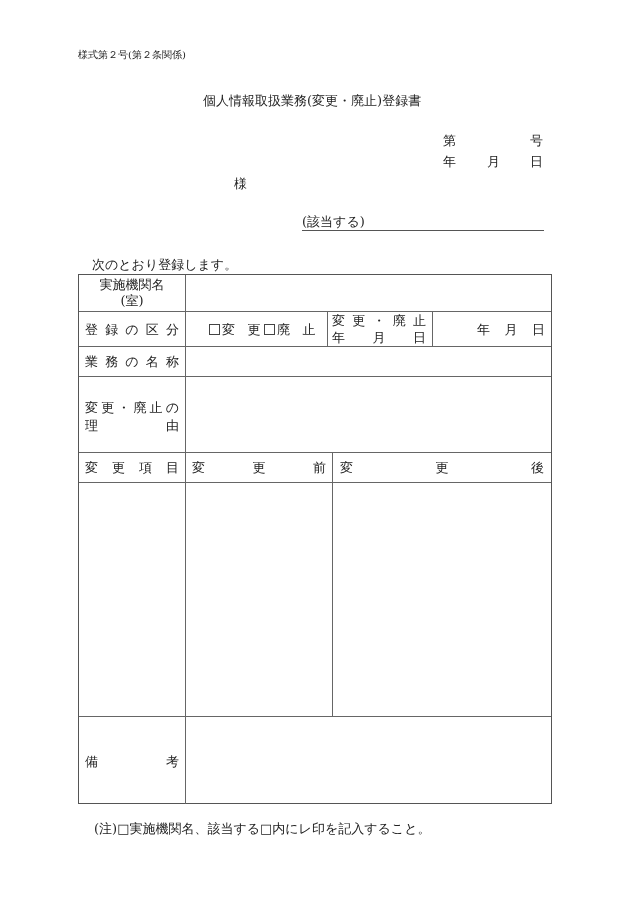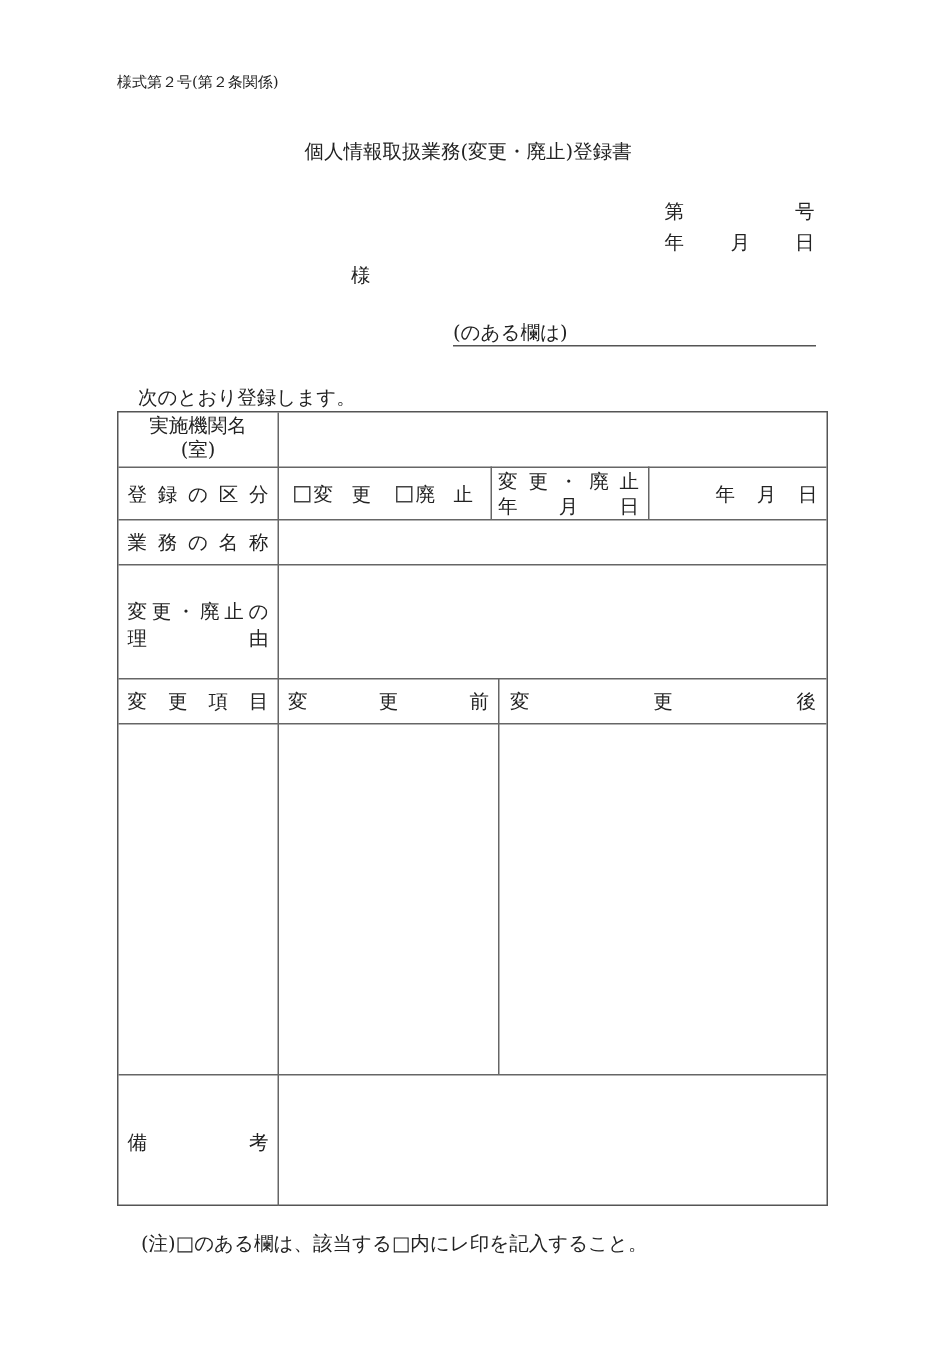--- a/index.html
+++ b/index.html
@@ -33,21 +33,21 @@
 <div class="abs form-number">様式第２号(第２条関係)</div>
 <div class="abs doc-title">個人情報取扱業務(変更・廃止)登録書</div>
 
 <div class="abs no-label">第</div>
 <div class="abs no-suffix">号</div>
 <div class="abs date-year">年</div>
 <div class="abs date-month">月</div>
 <div class="abs date-day">日</div>
 <div class="abs addressee">様</div>
 <div class="abs org-line">
-  <span>(のある欄は)</span>
+  <span>(該当する)</span>
 </div>
 
 <div class="abs intro">次のとおり登録します。</div>
 
 <div class="tbl">
 
   <div class="hl" style="top:36px"></div>
   <div class="hl" style="top:71px"></div>
   <div class="hl" style="top:101px"></div>
   <div class="hl" style="top:177px"></div>
@@ -67,21 +67,21 @@
   </div>
   <div class="input-area" style="left:107px; top:0; width:366px; height:36px"></div>
 
   <div class="cell-text jt" style="left:6px; width:94px; top:46px;">
     <span>登</span>
       <span>録</span>
       <span>の</span>
       <span>区</span>
       <span>分</span>
   </div>
-  <div class="cell-text" style="left:117px; top:46px;">
+  <div class="cell-text" style="left:130px; top:46px;">
     <span class="checkbox"></span><span>変</span>&nbsp;&nbsp;&nbsp;<span>更</span>
   </div>
   <div class="cell-text" style="left:185px; top:46px;">
     <span class="checkbox"></span><span>廃</span>&nbsp;&nbsp;&nbsp;<span>止</span>
   </div>
   <div class="cell-text jt" style="left:253px; width:94px; top:37px;">
     <span>変</span>
       <span>更</span>
       <span>・</span>
       <span>廃</span>
@@ -142,13 +142,13 @@
   <div class="input-area" style="left:107px; top:208px; width:146px; height:233px"></div>
   <div class="input-area" style="left:254px; top:208px; width:219px; height:233px"></div>
 
   <div class="cell-text jt" style="left:6px; width:94px; top:478px;">
     <span>備</span>
       <span>考</span>
   </div>
   <div class="input-area" style="left:107px; top:442px; width:366px; height:87px"></div>
 </div>
 
-<div class="abs note">(注)□のある欄は、該当する□内にレ印を記入すること。</div>
+<div class="abs note">(注)□実施機関名、該当する□内にレ印を記入すること。</div>
 
 </body></html>

